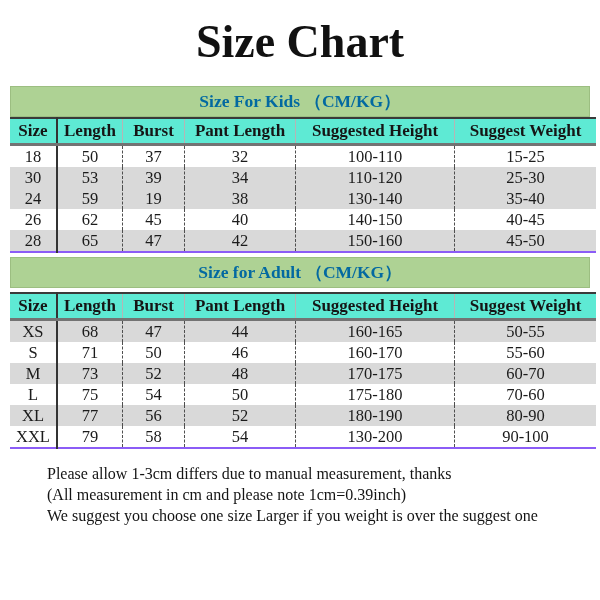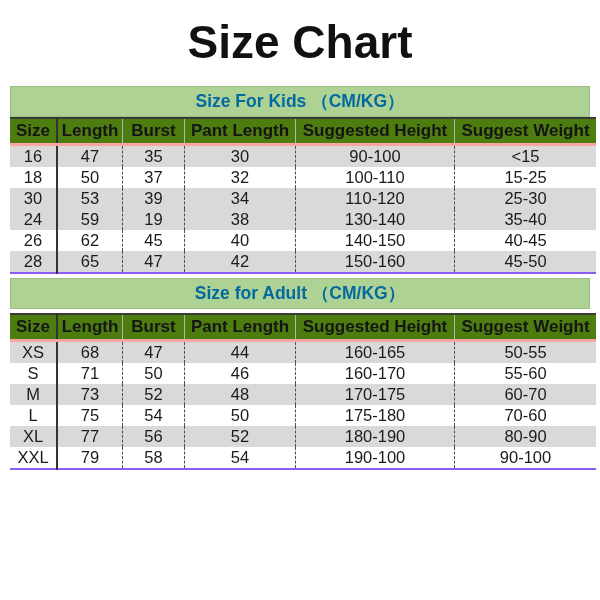--- a/index.html
+++ b/index.html
@@ -6,21 +6,21 @@
     --banner-green: #aed294;
     --banner-border: #9cbe81;
     --row-shade: #d9d9d9;
     --text: #1b1b1b;
     --border-dark: #333333;
   }
   html, body { margin: 0; padding: 0; background: #ffffff; }
   .page {
     width: 600px; height: 600px;
     background: #ffffff;
-    font-family: Liberation Sans, sans-serif;
+    font-family: Liberation Serif, serif;
     color: var(--text);
     overflow: hidden;
   }
   .title {
     margin: 0;
     padding-top: 16px;
     height: 52px;
     line-height: 52px;
     text-align: center;
     font-size: 46px;
@@ -41,22 +41,22 @@
   }
   .banner.adult { margin-top: 4px; margin-bottom: 4px; }
   table.size-table {
     width: 580px;
     margin: 0 10px;
     border-collapse: collapse;
     table-layout: fixed;
   }
   table.size-table thead tr {
     border-top: 2px solid #3a3a3a;
-    border-bottom: 3px solid #fca5a5;
-    background: #4d7c0f;
+    border-bottom: 3px solid #737373;
+    background: #5eead4;
   }
   table.size-table tbody tr:last-child { border-bottom: 2px solid #8b5cf6; }
   table.size-table tr.shade { background: var(--row-shade); }
   table.size-table th {
     height: 24px; line-height: 24px; padding: 0;
     font-size: 17px; font-weight: 700; text-align: center;
     color: #151515; white-space: nowrap;
   }
   table.size-table td {
     height: 21px; line-height: 21px; padding: 0;
@@ -91,28 +91,20 @@
         <tr>
           <th>Size</th>
           <th>Length</th>
           <th>Burst</th>
           <th>Pant Length</th>
           <th>Suggested Height</th>
           <th>Suggest Weight</th>
         </tr>
       </thead>
       <tbody>
-        <tr class="shade">
-          <td>16</td>
-          <td>47</td>
-          <td>35</td>
-          <td>30</td>
-          <td>90-100</td>
-          <td>&lt;15</td>
-        </tr>
         <tr>
           <td>18</td>
           <td>50</td>
           <td>37</td>
           <td>32</td>
           <td>100-110</td>
           <td>15-25</td>
         </tr>
         <tr class="shade">
           <td>30</td>
@@ -200,19 +192,24 @@
           <td>56</td>
           <td>52</td>
           <td>180-190</td>
           <td>80-90</td>
         </tr>
         <tr>
           <td>XXL</td>
           <td>79</td>
           <td>58</td>
           <td>54</td>
-          <td>190-100</td>
+          <td>130-200</td>
           <td>90-100</td>
         </tr>
       </tbody>
     </table>
 
+  <div class="footer">
+    <p>Please allow 1-3cm differs due to manual measurement, thanks</p>
+    <p>(All measurement in cm and please note 1cm=0.39inch)</p>
+    <p>We suggest you choose one size Larger if you weight is over the suggest one</p>
+  </div>
 </div>
 
 </body></html>

